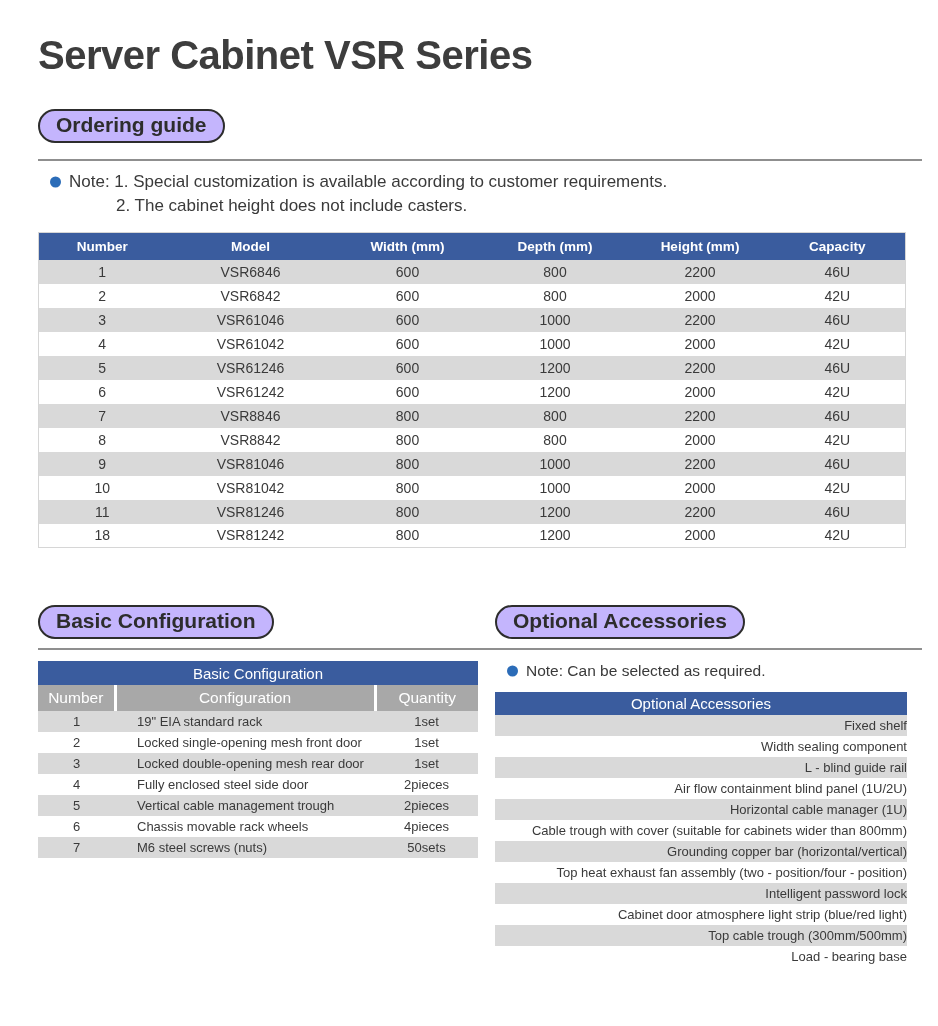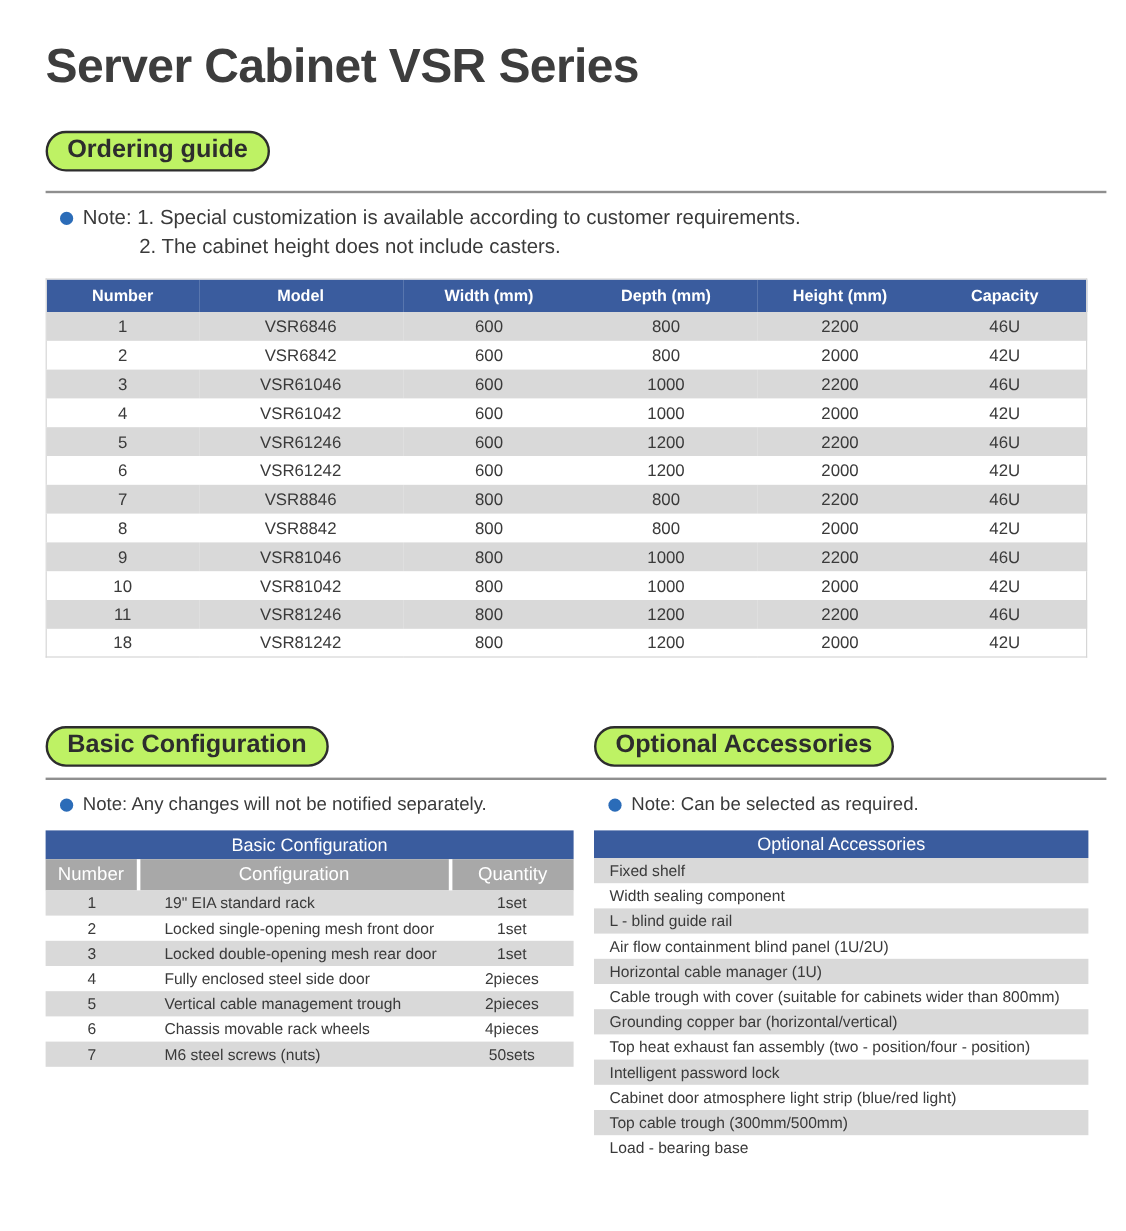--- a/index.html
+++ b/index.html
@@ -17,21 +17,21 @@
     color:var(--ink);
   }
   .page{width:838px;padding:33px 16px 0 38px;}
   h1.title{
     margin:0;font-size:40px;line-height:44px;font-weight:700;
     color:#3D3D3D;letter-spacing:-0.5px;
   }
   .pill{
     display:inline-block;border:2.5px solid #2D2D2D;border-radius:18px;
     padding:2px 16px 4px;font-size:21px;font-weight:700;color:#2D2D2D;
-    background:#bef264;white-space:nowrap;
+    background:#c4b5fd;white-space:nowrap;
   }
   .ordering-pill{margin-top:32px;}
   .divider{width:884px;height:2px;background:#8F8F8F;}
   .div1{margin-top:16px;}
   .div2{margin-top:9px;}
   .note-block{margin-top:9px;padding-left:12px;font-size:17px;color:var(--ink);}
   .note-line{position:relative;padding-left:19px;line-height:24px;}
   .note-line-2{padding-left:66px;}
   .bullet{
     position:absolute;left:0;top:50%;transform:translateY(-50%);
@@ -71,21 +71,21 @@
   table.bc tbody td{height:21px;font-size:13px;padding:0;color:var(--ink);}
   table.bc tbody tr:nth-child(odd) td{background:var(--gray);}
   table.bc td.num,table.bc td.qty{text-align:center;}
   table.bc td.cfg{text-align:left;padding-left:22px;}
   
   table.oa{margin-top:11px;width:412px;border-collapse:collapse;table-layout:fixed;}
   table.oa tr.title-row td{
     background:var(--blue);color:#fff;text-align:center;font-size:15px;height:23px;padding:0;
   }
   table.oa tbody td{
-    height:21px;font-size:13px;text-align:left;padding:0 0 0 13px;color:var(--ink);
+    height:21px;font-size:13px;text-align:right;padding:0 0 0 13px;color:var(--ink);
   }
   table.oa tbody tr:nth-child(odd) td{background:var(--gray);}
 </style>
 </head>
 <body>
 
 <div class="page">
 
   <h1 class="title">Server Cabinet VSR Series</h1>
 
@@ -229,24 +229,20 @@
     <div class="slot-right">
       <div class="pill">Optional Accessories</div>
     </div>
   </div>
 
   <div class="divider div2"></div>
 
   <div class="cols-body">
 
     <div class="col-left">
-      <div class="section-note">
-        <span class="bullet"></span>
-        <span>Note: Any changes will not be notified separately.</span>
-      </div>
       <table class="bc">
         <colgroup>
           <col style="width:77px">
             <col style="width:260px">
             <col style="width:103px">
         </colgroup>
         <thead>
           <tr class="title-row">
             <td colspan="3">Basic Configuration</td>
           </tr>

